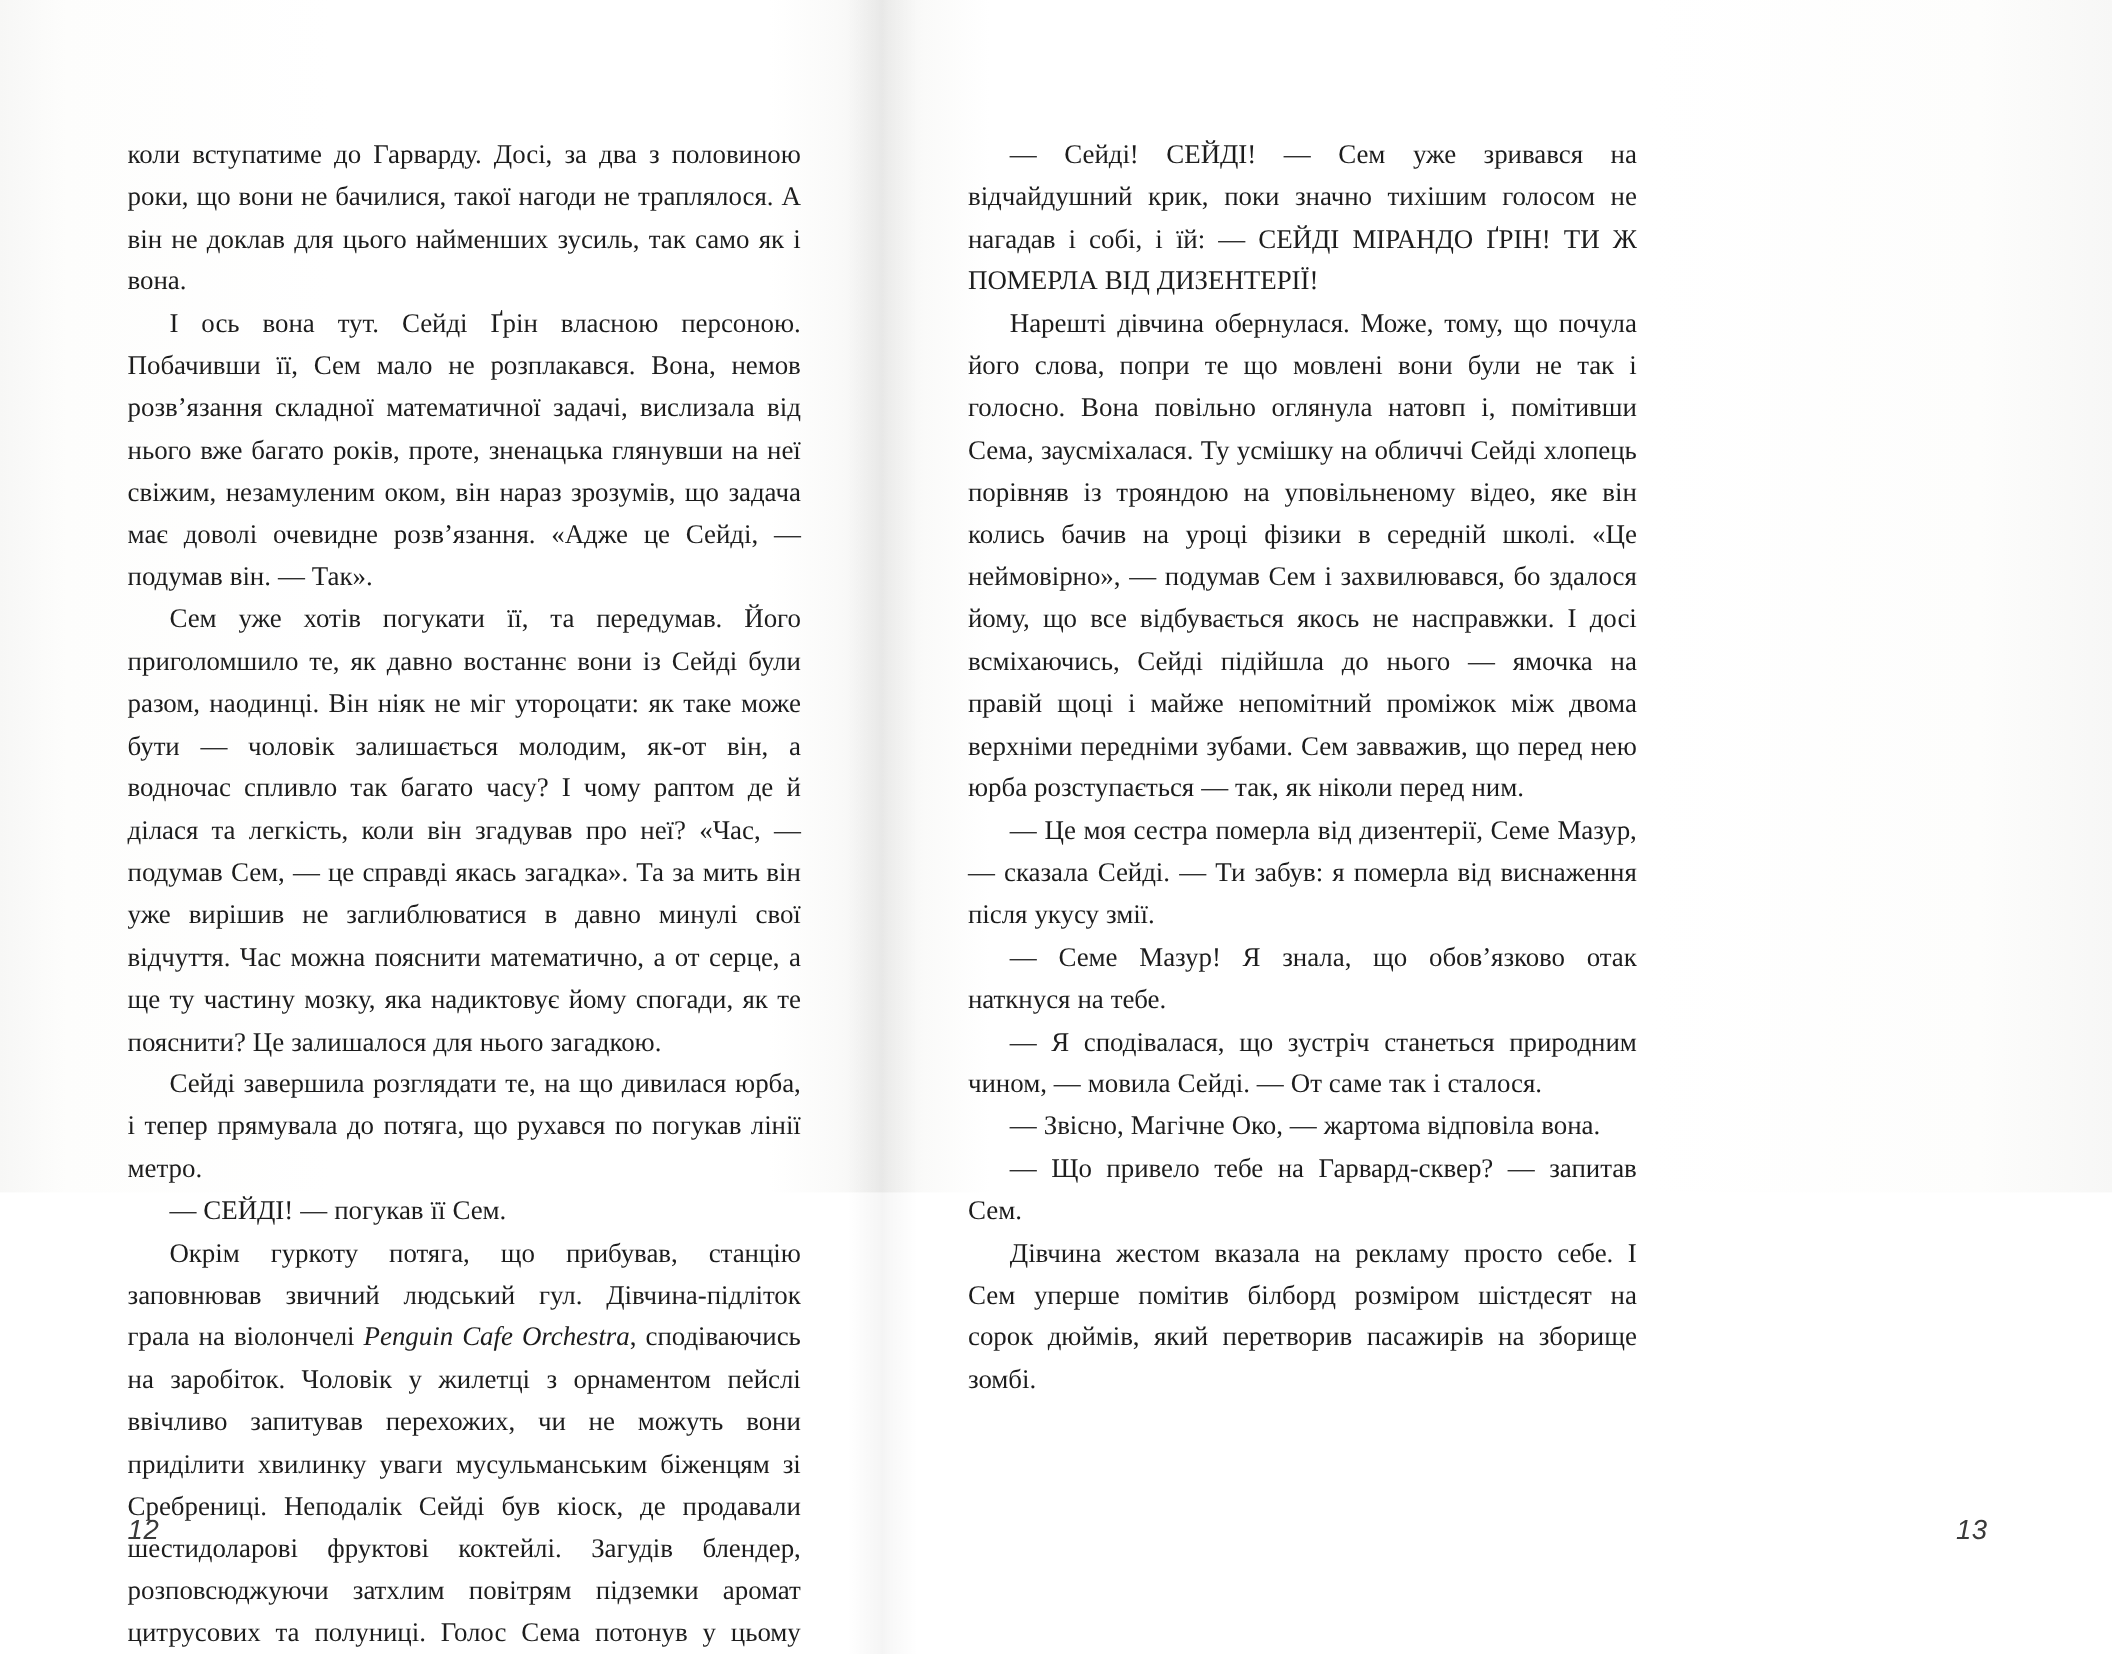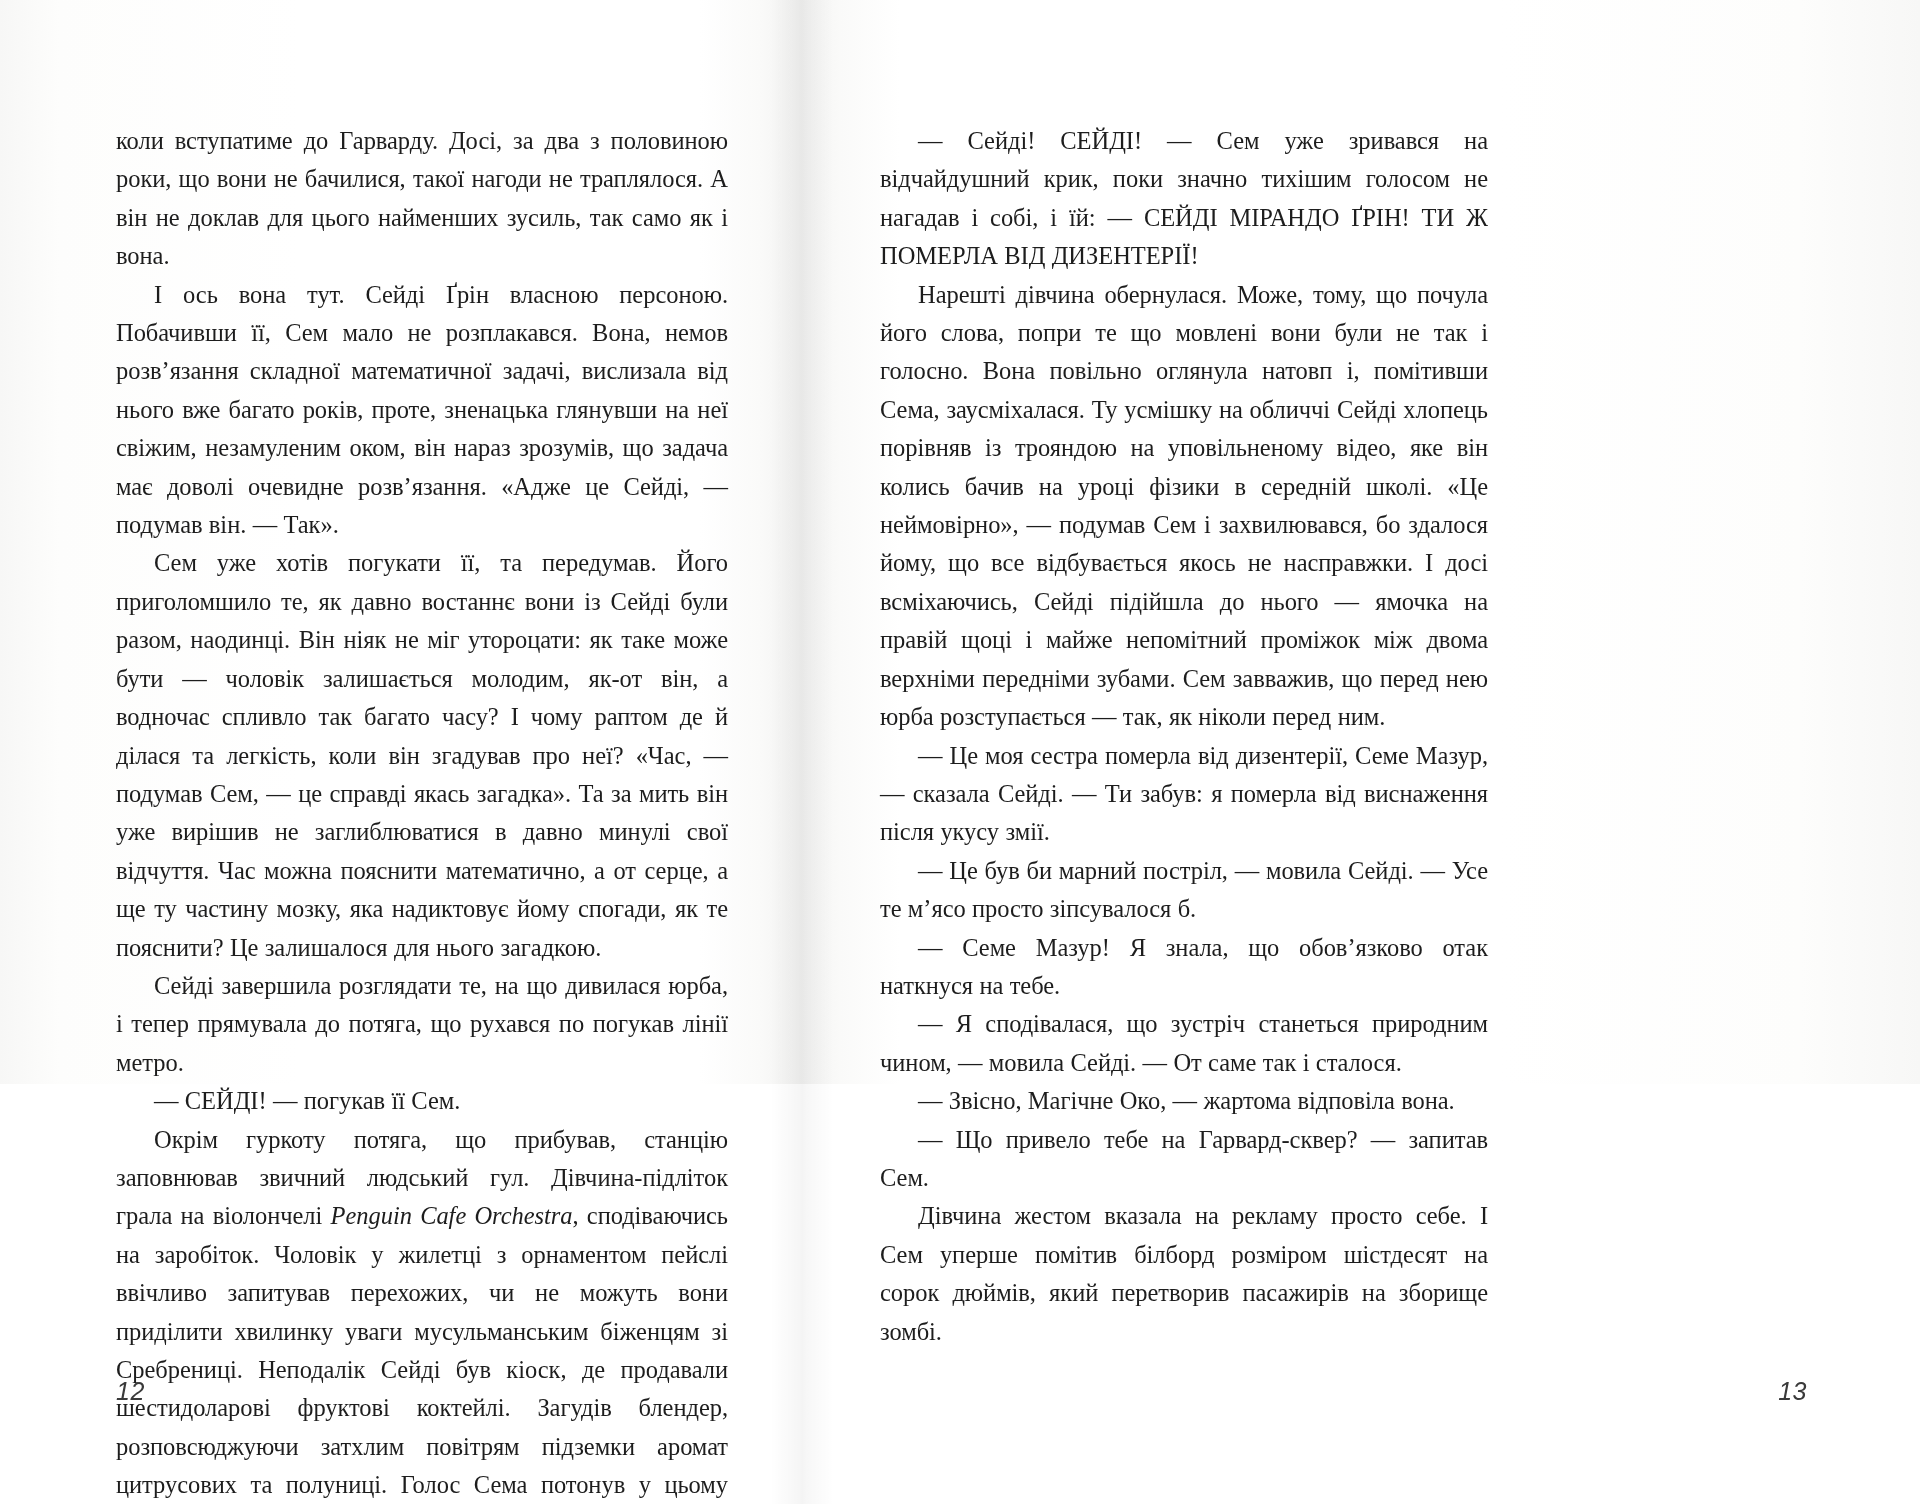--- a/index.html
+++ b/index.html
@@ -119,21 +119,20 @@
 
     <div class="folio folio-left">12</div>
   </div>
 
   <div class="page page-right">
     <div class="column col-right">
 
       <p class="body dialogue">— Сейді! СЕЙДІ! — Сем уже зривався на відчайдушний крик, поки значно тихішим голосом не нагадав і собі, і їй: — СЕЙДІ МІРАНДО ҐРІН! ТИ Ж ПОМЕРЛА ВІД ДИЗЕНТЕРІЇ!</p>
       <p class="body">Нарешті дівчина обернулася. Може, тому, що почула його слова, попри те що мовлені вони були не так і голосно. Вона повільно оглянула натовп і, помітивши Сема, заусміхалася. Ту усмішку на обличчі Сейді хлопець порівняв із трояндою на уповільненому відео, яке він колись бачив на уроці фізи­ки в середній школі. «Це неймовірно», — подумав Сем і за­хвилювався, бо здалося йому, що все відбувається якось не насправжки. І досі всміхаючись, Сейді підійшла до нього — ямочка на правій щоці і майже непомітний проміжок між двома верхніми передніми зубами. Сем завважив, що перед нею юрба розступається — так, як ніколи перед ним.</p>
       <p class="body dialogue">— Це моя сестра померла від дизентерії, Семе Мазур, — сказала Сейді. — Ти забув: я померла від виснаження після укусу змії.</p>
-      <p class="body dialogue">— Це був би марний постріл, — мовила Сейді. — Усе те м’ясо просто зіпсувалося б.</p>
       <p class="body dialogue">— Семе Мазур! Я знала, що обов’язково отак наткнуся на тебе.</p>
       <p class="body dialogue">— Я сподівалася, що зустріч станеться природним чином, — мовила Сейді. — От саме так і сталося.</p>
       <p class="body dialogue">— Звісно, Магічне Око, — жартома відповіла вона.</p>
       <p class="body dialogue">— Що привело тебе на Гарвард-сквер? — запитав Сем.</p>
       <p class="body">Дівчина жестом вказала на рекламу просто себе. І Сем упер­ше помітив білборд розміром шістдесят на сорок дюймів, який перетворив пасажирів на зборище зомбі.</p>
 
     </div>
 
     <div class="folio folio-right">13</div>
   </div>

